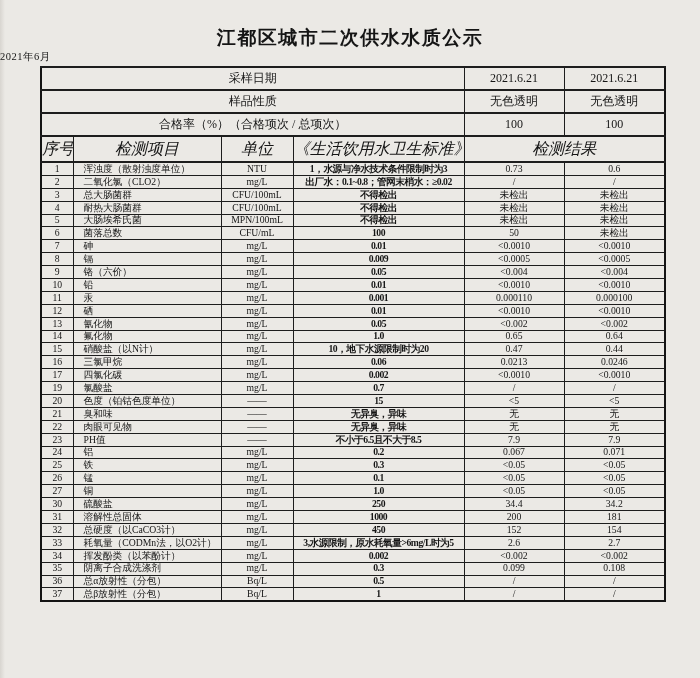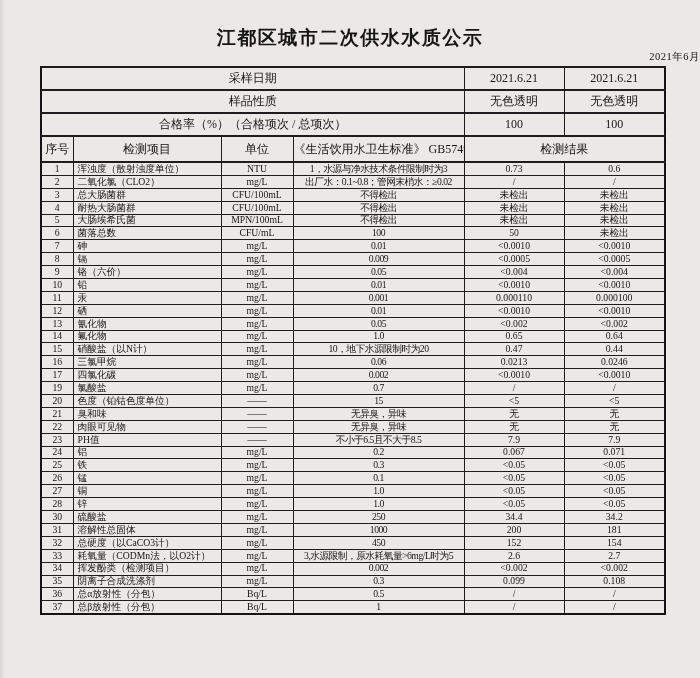--- a/index.html
+++ b/index.html
@@ -15,21 +15,21 @@
     position:absolute;left:0;top:0;width:5px;height:678px;
     background:linear-gradient(90deg,#d8d5d0,#ebe9e5);
   }
   .doc-title{
     position:absolute;top:25px;left:0;width:700px;
     text-align:center;font-size:19px;font-weight:bold;
     letter-spacing:1.5px;
   }
   .doc-subtitle{
     position:absolute;top:50px;left:0;width:700px;
-    text-align:right;font-size:10.5px;letter-spacing:.5px;
+    text-align:left;font-size:10.5px;letter-spacing:.5px;
   }
   table.report{
     position:absolute;left:40px;top:66px;
     width:624px;
     border-collapse:collapse;table-layout:fixed;
     border:2px solid #141414;
   }
   table.report td{
     border:1px solid #1d1d1d;
     text-align:center;
@@ -38,34 +38,36 @@
     white-space:nowrap;
     vertical-align:middle;
   }
   tr.meta td{
     height:21px;
     font-size:12px;
     border-top-width:2px;border-bottom-width:2px;
   }
   tr.colhead td{
     height:24px;
-    font-size:12px;
+    font-size:16px;
     border-bottom-width:2px;
+    font-style:italic;
   }
   tbody.results td{
     height:11.9px;
     font-size:9.7px;
     line-height:1.05;
   }
   tbody.results td.c-item{
     text-align:left;
-    padding-left:4px;
+    padding-left:10px;
   }
   tbody.results td.c-std{
     letter-spacing:-0.5px;
+    font-weight:bold;
   }
 </style>
 </head>
 <body>
 
 <div class="scan-edge"></div>
 
 <div class="doc-title">江都区城市二次供水水质公示</div>
 <div class="doc-subtitle">2021年6月</div>
 
@@ -305,28 +307,20 @@
       </tr>
       <tr>
         <td class="c-no">27</td>
         <td class="c-item">铜</td>
         <td class="c-unit">mg/L</td>
         <td class="c-std">1.0</td>
         <td class="c-in">&lt;0.05</td>
         <td class="c-out">&lt;0.05</td>
       </tr>
       <tr>
-        <td class="c-no">28</td>
-        <td class="c-item">锌</td>
-        <td class="c-unit">mg/L</td>
-        <td class="c-std">1.0</td>
-        <td class="c-in">&lt;0.05</td>
-        <td class="c-out">&lt;0.05</td>
-      </tr>
-      <tr>
         <td class="c-no">30</td>
         <td class="c-item">硫酸盐</td>
         <td class="c-unit">mg/L</td>
         <td class="c-std">250</td>
         <td class="c-in">34.4</td>
         <td class="c-out">34.2</td>
       </tr>
       <tr>
         <td class="c-no">31</td>
         <td class="c-item">溶解性总固体</td>
@@ -346,21 +340,21 @@
       <tr>
         <td class="c-no">33</td>
         <td class="c-item">耗氧量（CODMn法，以O2计）</td>
         <td class="c-unit">mg/L</td>
         <td class="c-std">3,水源限制，原水耗氧量&gt;6mg/L时为5</td>
         <td class="c-in">2.6</td>
         <td class="c-out">2.7</td>
       </tr>
       <tr>
         <td class="c-no">34</td>
-        <td class="c-item">挥发酚类（检测项目）</td>
+        <td class="c-item">挥发酚类（以苯酚计）</td>
         <td class="c-unit">mg/L</td>
         <td class="c-std">0.002</td>
         <td class="c-in">&lt;0.002</td>
         <td class="c-out">&lt;0.002</td>
       </tr>
       <tr>
         <td class="c-no">35</td>
         <td class="c-item">阴离子合成洗涤剂</td>
         <td class="c-unit">mg/L</td>
         <td class="c-std">0.3</td>

